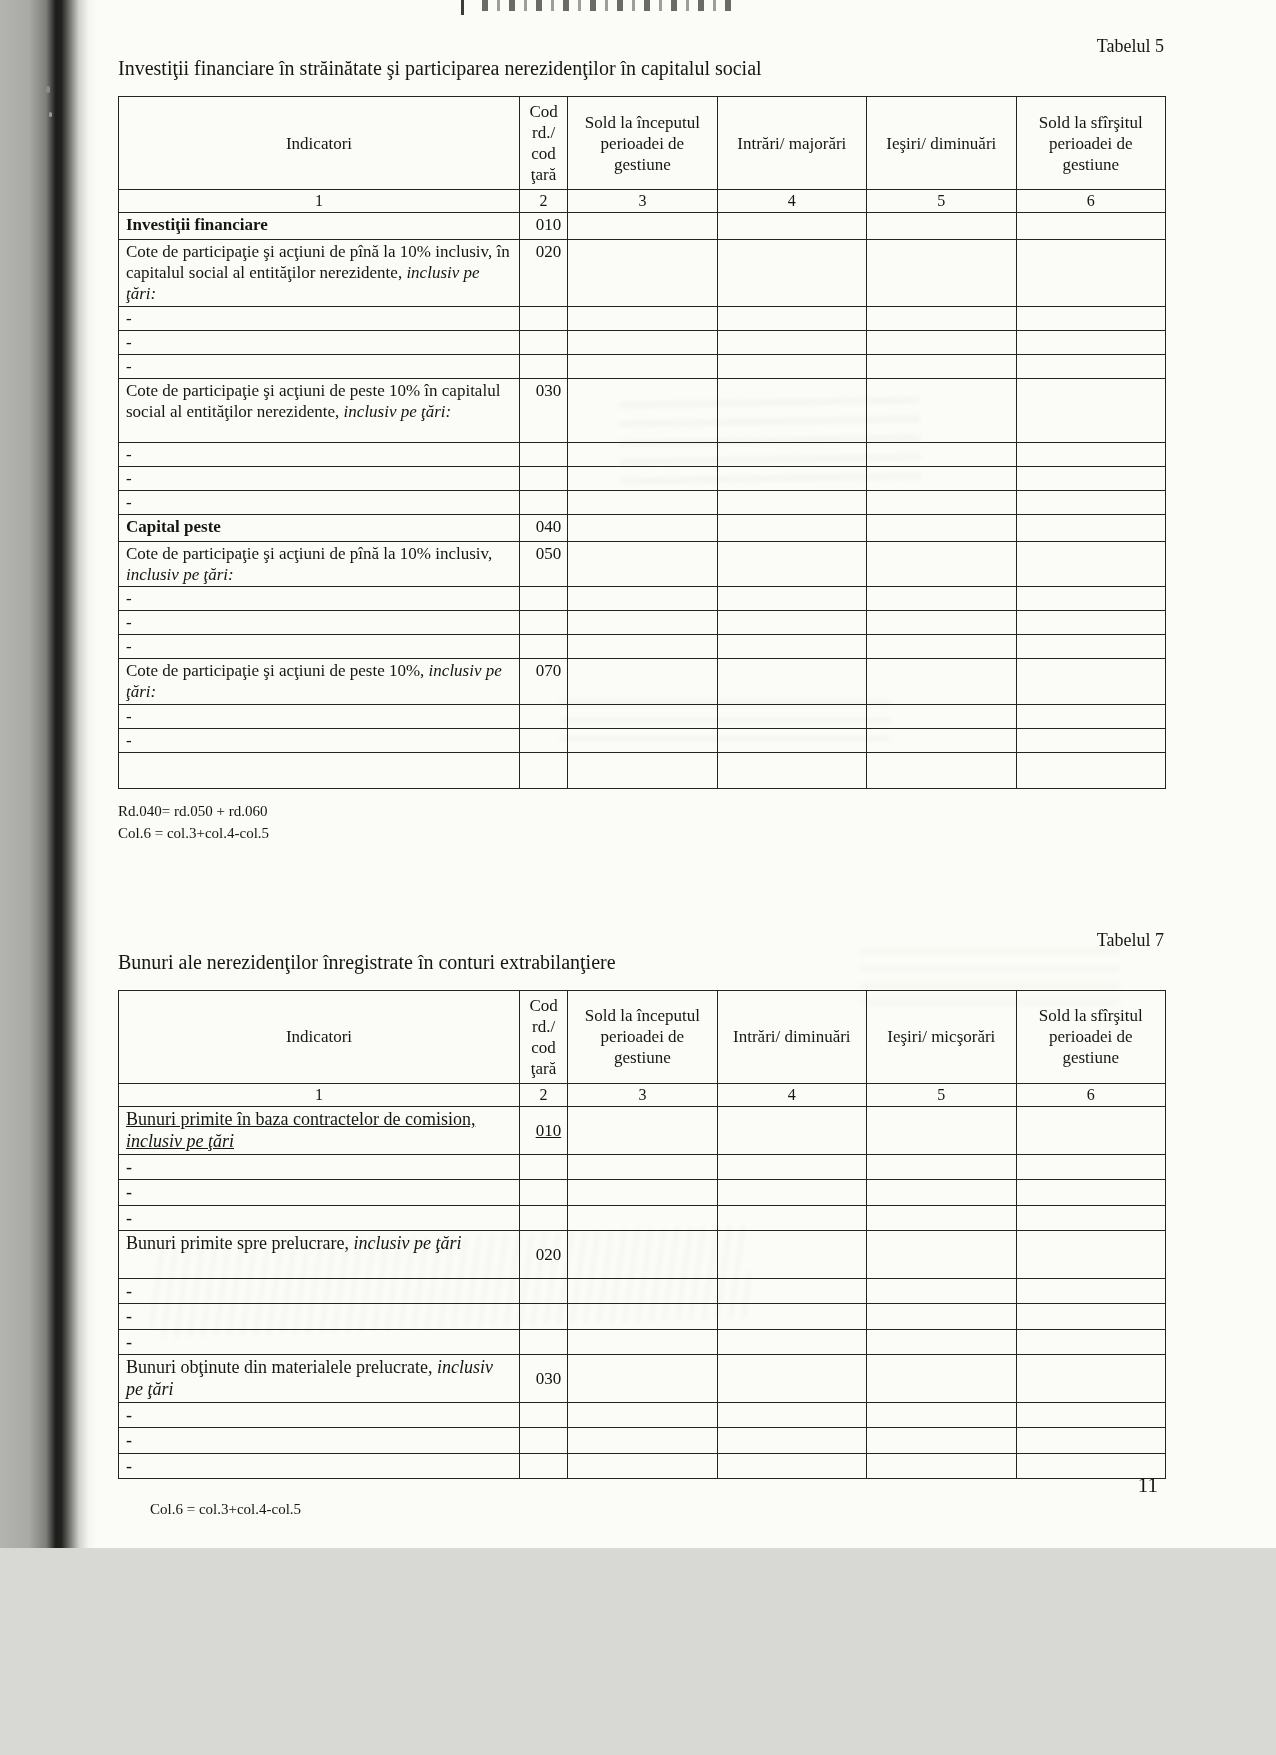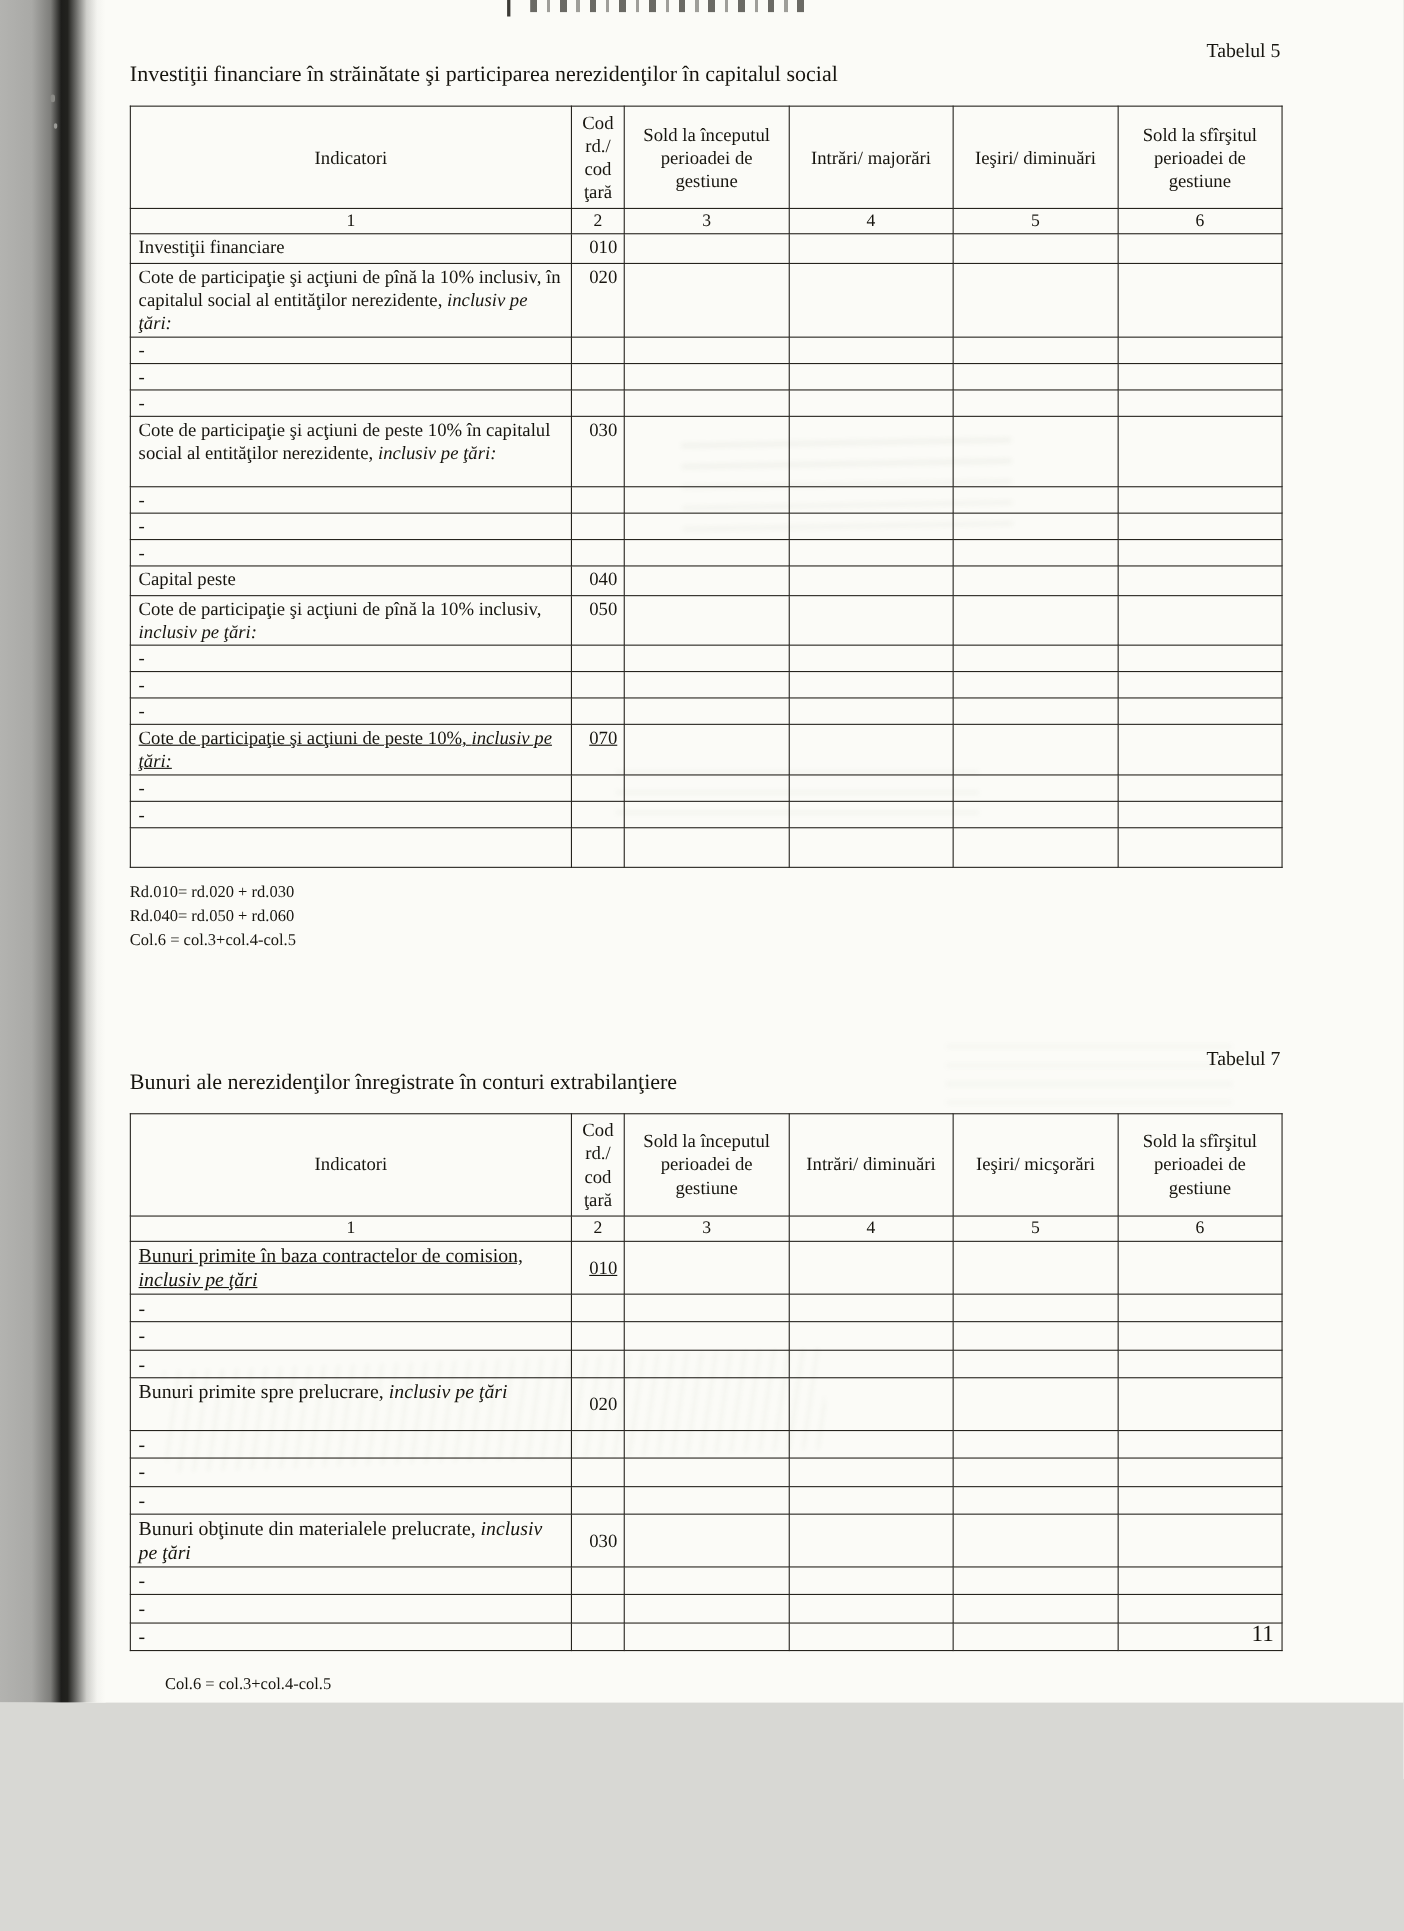--- a/index.html
+++ b/index.html
@@ -61,21 +61,21 @@
     overflow:hidden;
   }
   .grid thead th {
     font-weight:normal; text-align:center; vertical-align:middle;
     height:78px; padding:4px 3px;
   }
   .grid td.num { text-align:center; height:22px; padding:0 3px; font-size:16px; vertical-align:middle; }
   .grid td.ind { text-align:left; padding-left:7px; }
   .grid td.code { text-align:right; }
   .grid span.it { font-style:italic; }
-  .grid span.bd { font-weight:normal; }
+  .grid span.bd { font-weight:bold; }
   .t5 tbody tr { height:24px; }
   .t7 tbody tr { height:25px; }
   .t7 td.ind { font-size:18px; }
   .t7 td.code { vertical-align:middle; }
 
   .notes { margin-top:14px; font-size:15px; }
   .notes div { margin-bottom:5px; }
   .section7 { margin-top:88px; }
   .notes.indent { padding-left:32px; margin-top:22px; }
 
@@ -233,21 +233,21 @@
               <td class="val"></td>
             </tr>
             <tr>
               <td class="ind"><span>-</span></td>
               <td class="code"></td>
               <td class="val"></td>
               <td class="val"></td>
               <td class="val"></td>
               <td class="val"></td>
             </tr>
-            <tr style="height: 44px; text-decoration: underline;">
+            <tr style="height: 44px;">
               <td class="ind"><span>Cote de participaţie şi acţiuni de peste 10%, </span><span class="it">inclusiv pe ţări:</span></td>
               <td class="code">070</td>
               <td class="val"></td>
               <td class="val"></td>
               <td class="val"></td>
               <td class="val"></td>
             </tr>
             <tr>
               <td class="ind"><span>-</span></td>
               <td class="code"></td>
@@ -268,21 +268,20 @@
               <td class="ind"></td>
               <td class="code"></td>
               <td class="val"></td>
               <td class="val"></td>
               <td class="val"></td>
               <td class="val"></td>
             </tr>
           </tbody>
       </table>
       <div class="notes">
-          <div>Rd.010= rd.020 + rd.030</div>
           <div>Rd.040= rd.050 + rd.060</div>
           <div>Col.6 = col.3+col.4-col.5</div>
         </div>
     </section>
 
     <section class="section7">
       <div class="tbl-label">Tabelul 7</div>
       <h2 class="tbl-title">Bunuri ale nerezidenţilor înregistrate în conturi extrabilanţiere</h2>
       <table class="grid t7">
         <colgroup>

